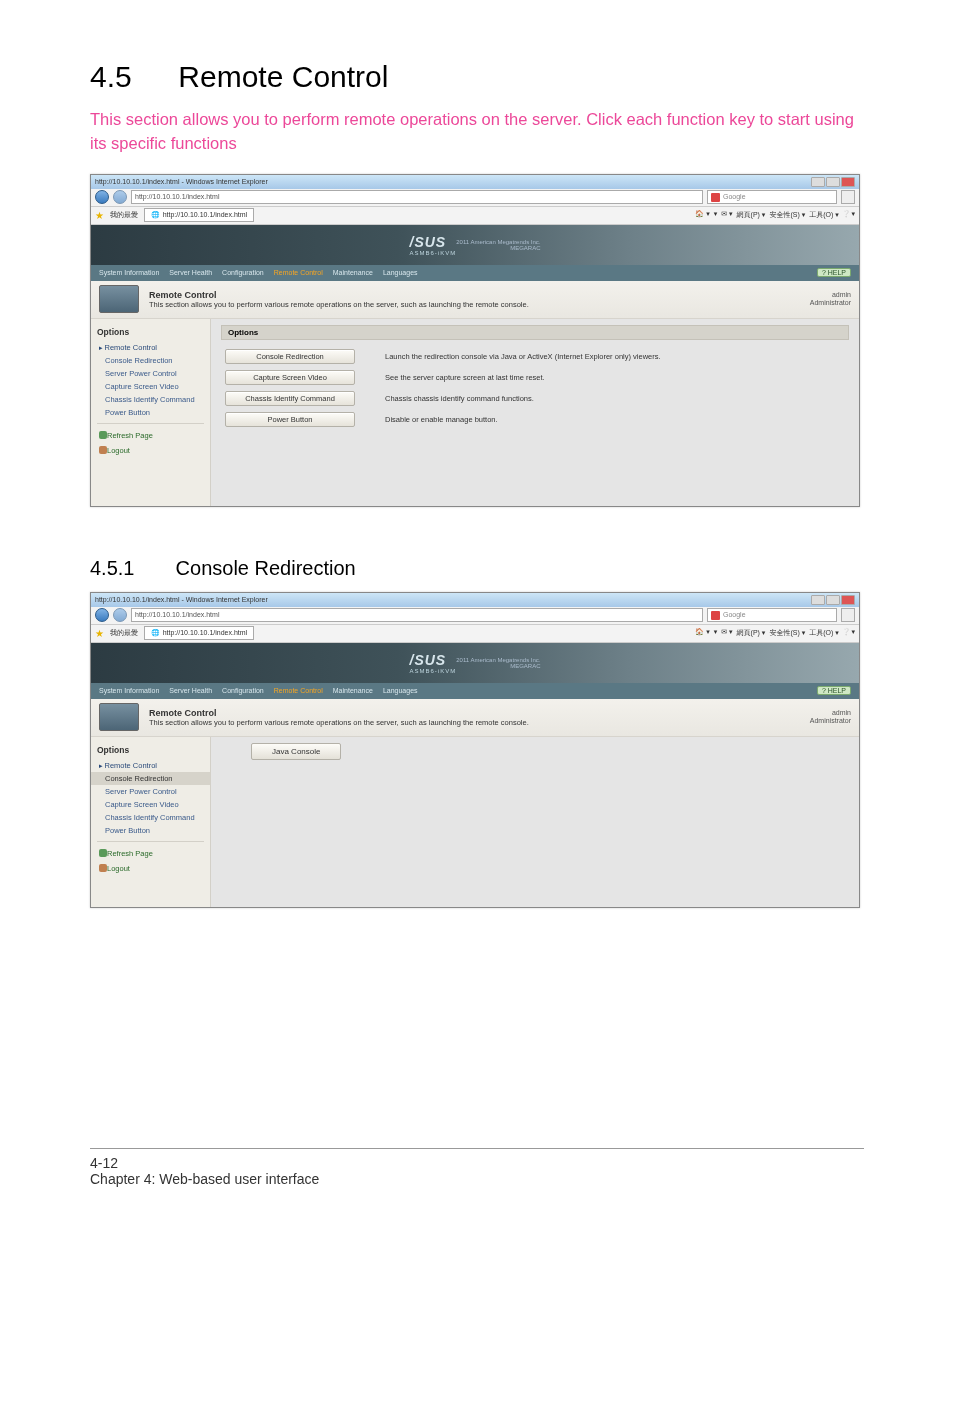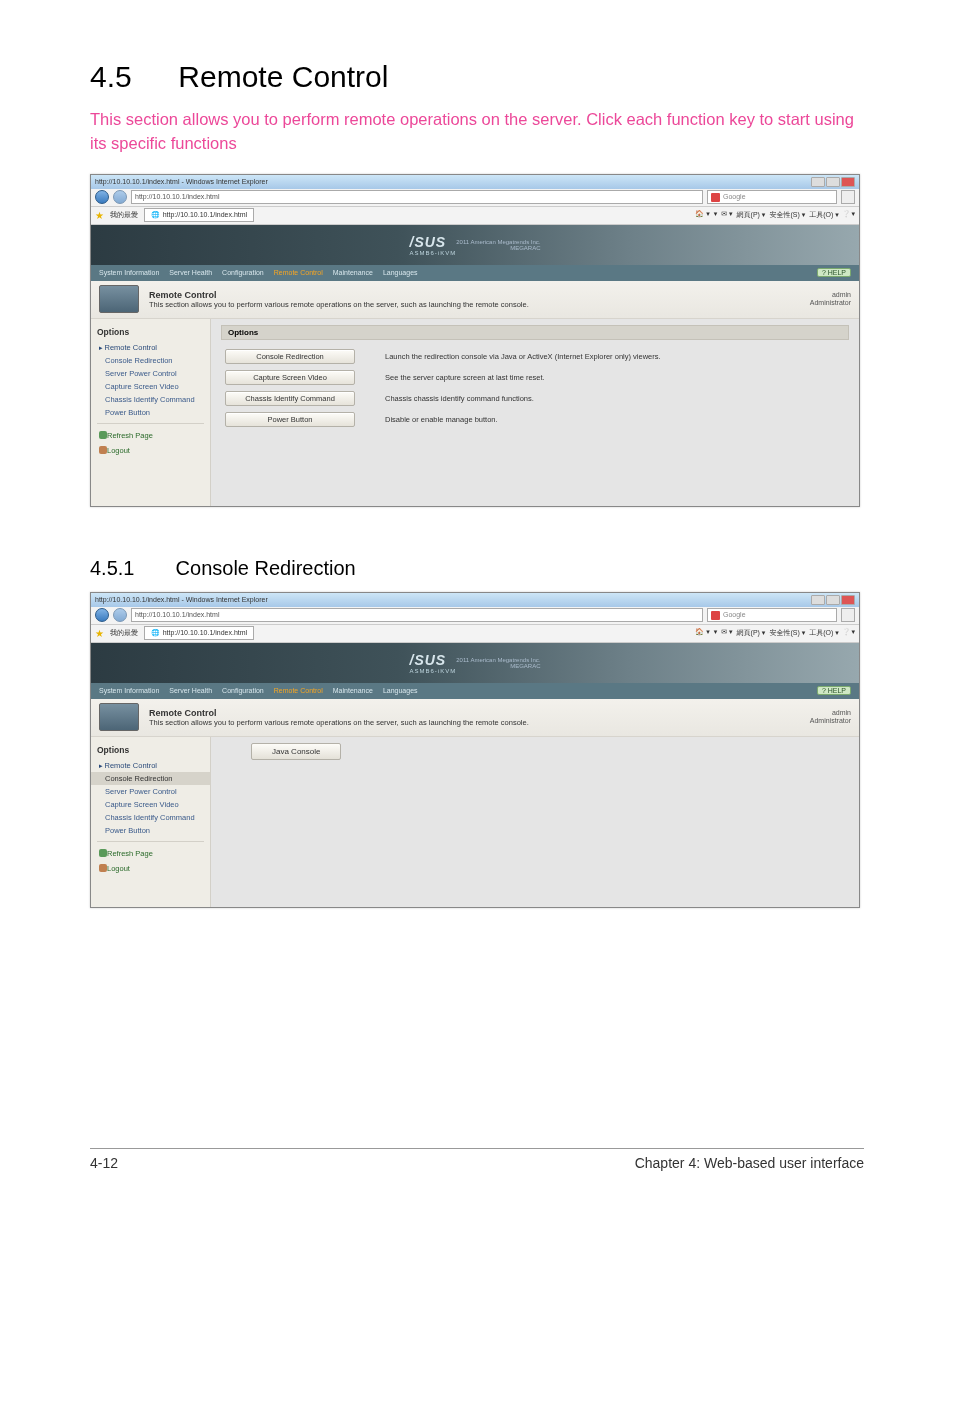--- a/index.html
+++ b/index.html
@@ -144,21 +144,21 @@
     display:inline-block; padding:3px 20px; background:linear-gradient(#fdfcf8,#e4e1d8); border:1px solid #b4b1a8; border-radius:2px;
     font-size:8px; color:#333; margin-left:30px;
   }
   .ss-main .introline { font-size:7.5px; color:#333; padding:2px 0 10px 2px;}
 
   .footer {
     margin-top: 240px;
     border-top: 1px solid #999;
     padding-top: 6px;
     display:flex; justify-content:space-between;
-    font-size:14px; color:#333;
+    font-size:14px; color:#333;flex-direction:column;
   }
 </style>
 </head>
 <body>
 
 <div class="page">
 
   <h1 class="section-title">
     <span class="num">4.5</span>
     <span>Remote Control</span>

